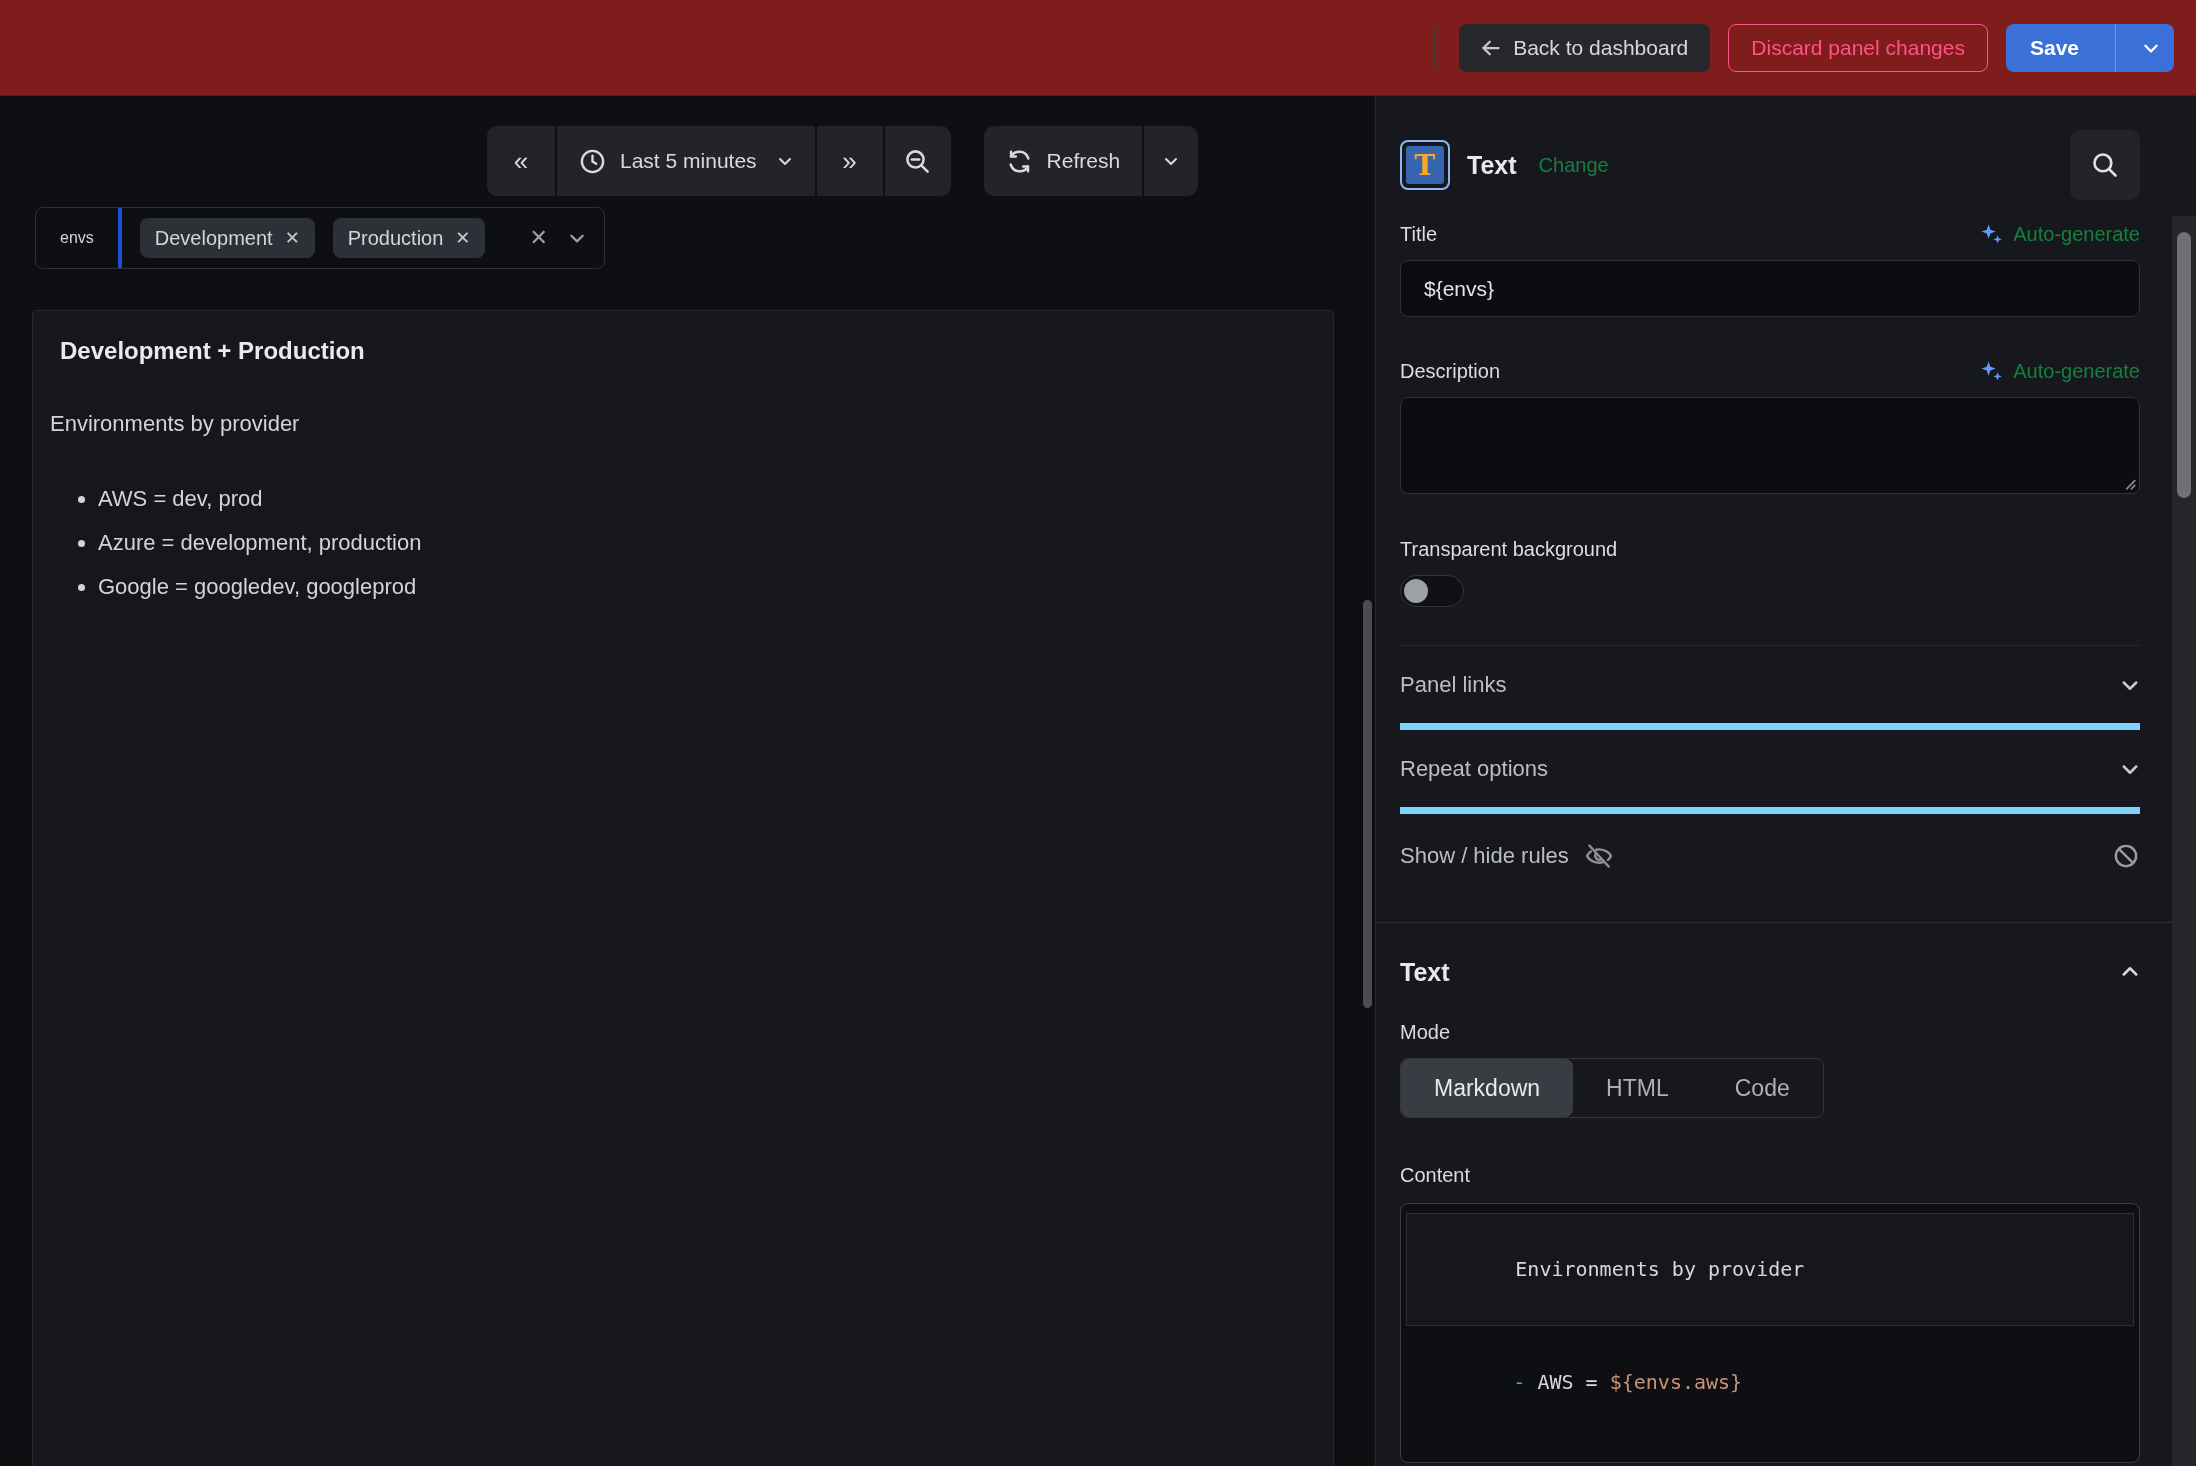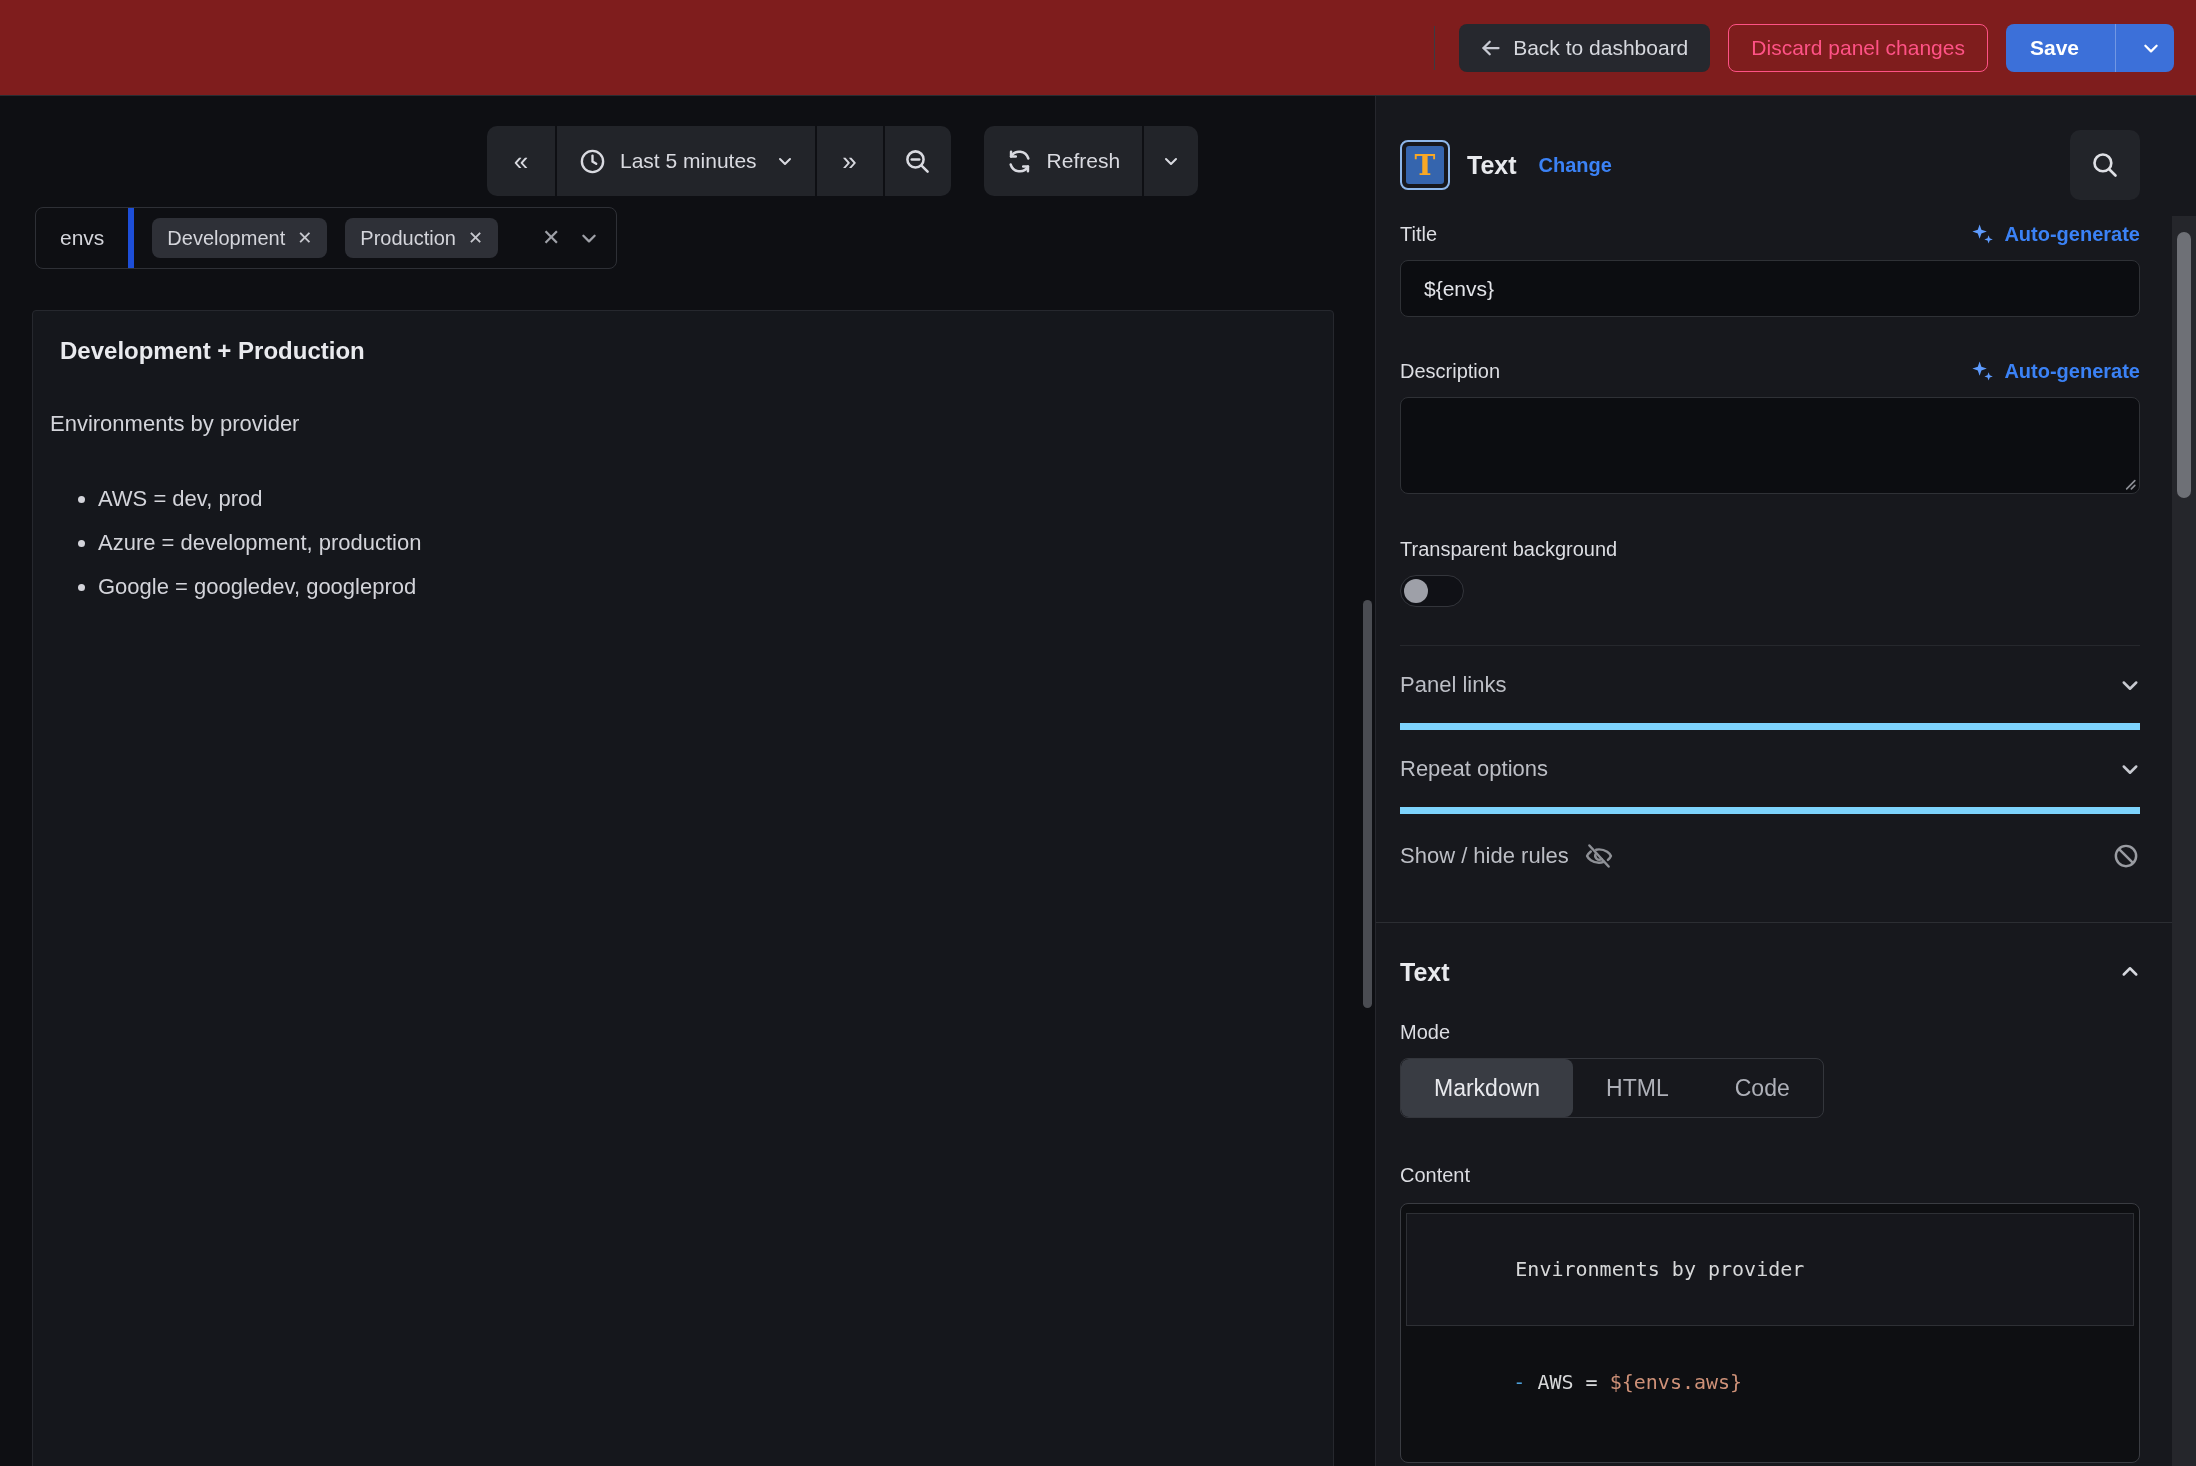--- a/index.html
+++ b/index.html
@@ -36,21 +36,21 @@
   .tool-seg{ display:flex; align-items:center; justify-content:center; gap:14px; padding:0 22px;
              color:#d9dae0; font-size:21px; font-weight:500; cursor:pointer; }
   .tool-seg + .tool-seg{ border-left:2px solid #0e0f13; }
   .tool-seg.narrow{ width:68px; padding:0; }
   .skip-glyph{ font-size:26px; color:#d9dae0; line-height:1; }
 
   
   .var-row{ position:absolute; left:35px; top:111px; display:flex; align-items:center;
             border:1px solid #2e3036; border-radius:8px; height:62px; }
   .var-label{ padding:0 24px; height:100%; display:flex; align-items:center;
-              border-right:6px solid #1d4ed8; font-size:21px; color:#d4d5db; }
+              border-right:4px solid #1d4ed8; font-size:16px; color:#d4d5db; }
   .var-chips{ display:flex; align-items:center; gap:18px; padding:16px 18px; }
   .chip{ background:#2e3037; border-radius:8px; height:40px; display:flex; align-items:center;
          gap:12px; padding:0 15px; font-size:20px; color:#d4d5db; cursor:pointer; }
   .chip .x{ font-size:18px; color:#c7c8ce; }
   .var-clear{ margin-left:26px; color:#9fa1a8; font-size:22px; cursor:pointer; }
   .var-caret{ margin:0 18px 0 20px; color:#9fa1a8; cursor:pointer; }
 
   
   .panel{ position:absolute; left:32px; top:214px; width:1302px; height:1252px;
           background:#15171c; border:1px solid #26282e; border-radius:4px; }
@@ -65,21 +65,21 @@
   .sidebar{ position:absolute; top:96px; left:1375px; right:0; bottom:0;
             background:#17181d; border-left:1px solid #26272d; padding:34px 56px 0 24px; }
 
   .viz-header{ display:flex; align-items:center; height:70px; }
   .viz-icon-outer{ width:50px; height:50px; border:2px solid #8eb7ea; border-radius:8px;
                    background:#17181d; padding:4px; }
   .viz-icon-inner{ width:100%; height:100%; background:#3565ae; border-radius:3px;
                    display:flex; align-items:center; justify-content:center; }
   .viz-icon-inner span{ color:#f9a825; font-weight:700; font-size:28px; font-family:"DejaVu Serif", serif; }
   .viz-name{ font-size:25px; font-weight:700; color:#e8e9ed; margin-left:17px; }
-  .link{ color:#3b82f6; font-size:20px; font-weight:700; cursor:pointer; }
+  .link{ color:#15803d; font-size:20px; font-weight:400; cursor:pointer; }
   .viz-change{ margin-left:22px; }
   .spacer{ flex:1; }
   .search-btn{ width:70px; height:70px; background:#222429; border-radius:10px;
                display:flex; align-items:center; justify-content:center; cursor:pointer; color:#dfe0e5; }
 
   .field-label-row{ display:flex; align-items:center; margin-top:22px; }
   .field-label{ font-size:20px; font-weight:500; color:#dcdde2; }
   .autogen{ display:flex; align-items:center; gap:10px; }
   .text-input{
     margin-top:14px; width:100%; height:57px; background:#0c0d11; border:1px solid #2f3136;

